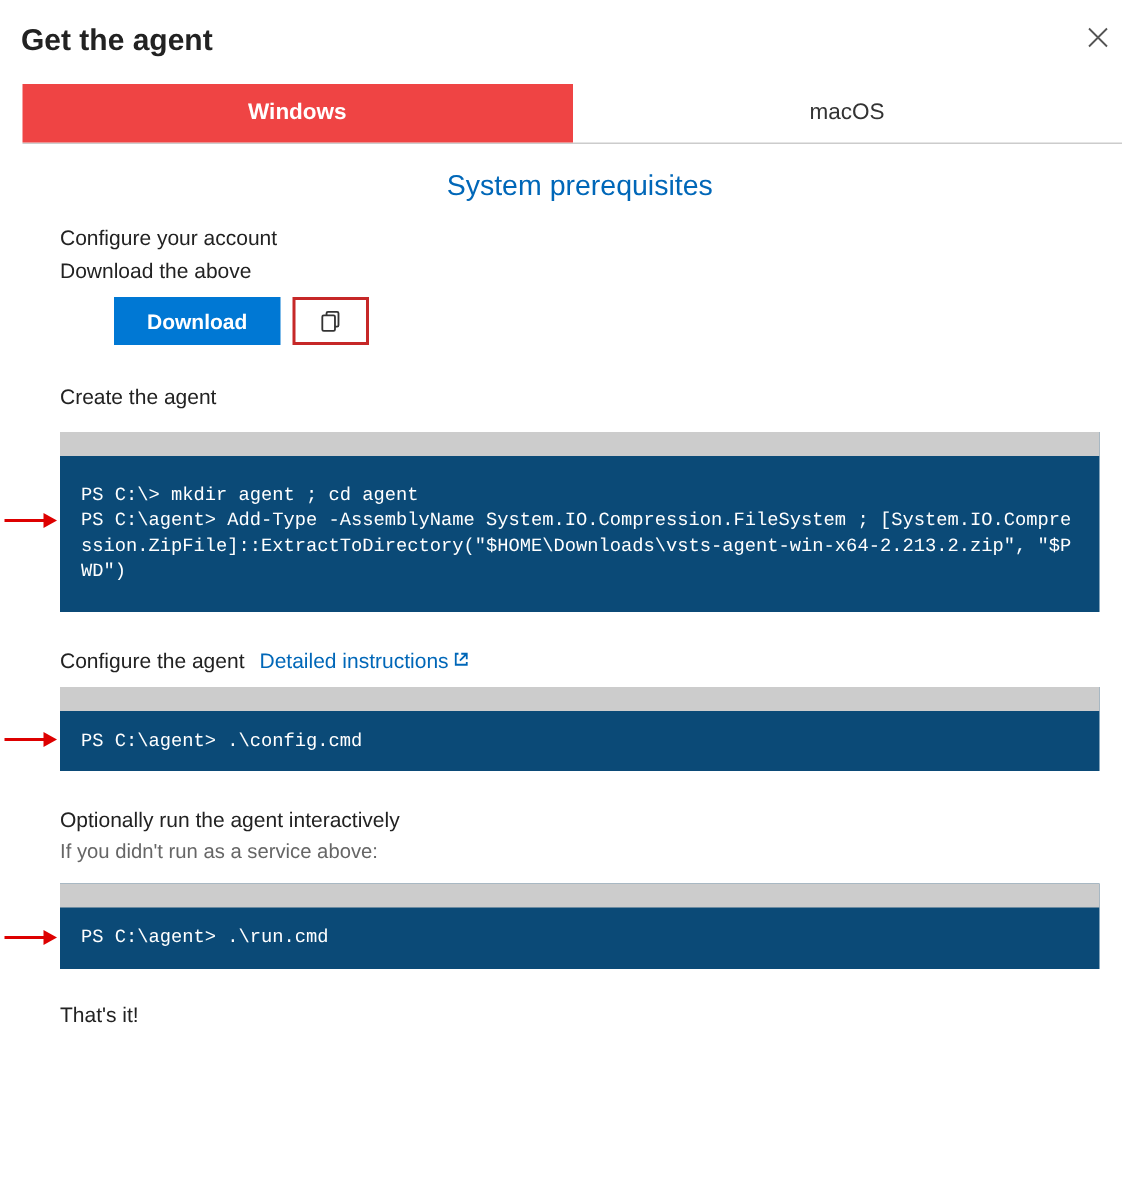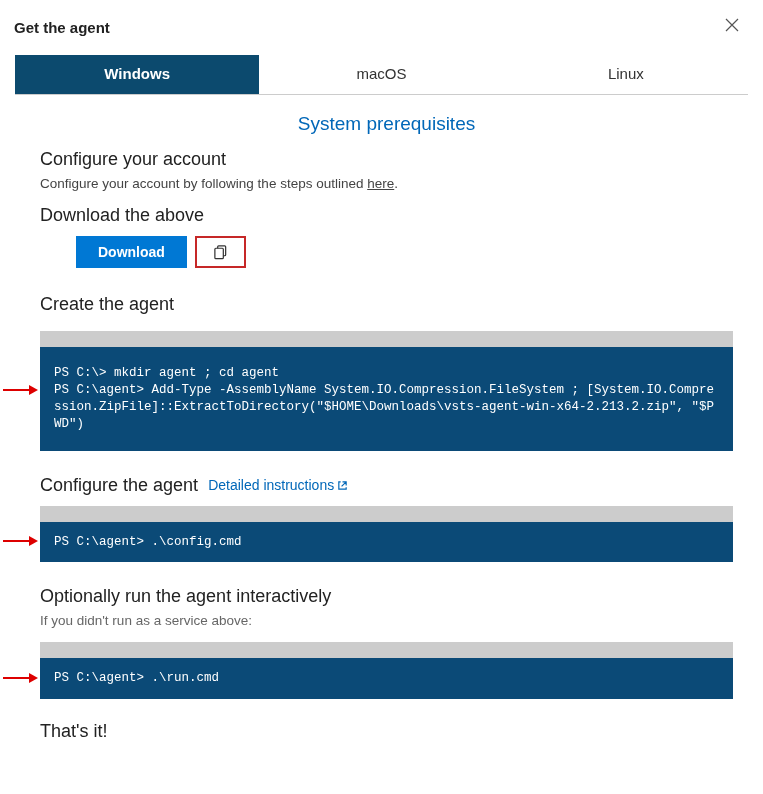--- a/index.html
+++ b/index.html
@@ -13,21 +13,21 @@
     overflow: hidden;
     position: relative;
   }
   .header {
     display: flex;
     justify-content: space-between;
     align-items: center;
     padding: 14px 20px 10px 14px;
   }
   .header h1 {
-    font-size: 15px;
+    font-size: 20px;
     font-weight: 600;
     color: #222;
   }
   .close-icon {
     font-size: 16px;
     color: #555;
     cursor: pointer;
     background: none;
     border: none;
     padding: 4px;
@@ -38,21 +38,21 @@
     border-bottom: 1px solid #ccc;
   }
   .os-tab {
     flex: 1;
     text-align: center;
     padding: 10px 0 12px 0;
     font-size: 15px;
     cursor: pointer;
   }
   .os-tab.active {
-    background: #0c4a6e;
+    background: #ef4444;
     color: #fff;
     font-weight: 600;
   }
   .content-wrap {
     display: flex;
     padding-top: 18px;
   }
   .arch-sidebar {
     width: 100px;
     flex-shrink: 0;
@@ -80,21 +80,21 @@
   }
   .prereq-link {
     display: block;
     text-align: center;
     color: #0067b8;
     font-size: 19px;
     margin-bottom: 14px;
     cursor: pointer;
   }
   .section-title {
-    font-size: 18px;
+    font-size: 14px;
     font-weight: 400;
     color: #222;
     margin-top: 6px;
     margin-bottom: 6px;
   }
   .subtext {
     font-size: 13.5px;
     color: #444;
     margin-bottom: 14px;
   }
@@ -182,32 +182,28 @@
   <button class="close-icon">
     <svg width="14" height="14" viewBox="0 0 14 14">
         <path d="M1 1 L13 13 M13 1 L1 13" stroke="#555" stroke-width="1.2" fill="none"></path>
       </svg>
   </button>
 </div>
 
 <div class="os-tabs">
   <div class="os-tab active">Windows</div>
   <div class="os-tab">macOS</div>
-  <div class="os-tab">Linux</div>
 </div>
 
 <div class="content-wrap">
 
   <div class="main">
     <a class="prereq-link">System prerequisites</a>
 
     <div class="section-title">Configure your account</div>
-    <div class="subtext">
-      <span>Configure your account by following the steps outlined </span><span class="link">here</span><span>.</span>
-    </div>
 
     <div class="section-title" style="margin-bottom:10px;">Download the above</div>
     <div class="download-row">
       <button class="download-btn">Download</button>
       <button class="copy-btn">
         <svg class="copy-icon-svg" viewBox="0 0 16 16">
           <rect x="2" y="4" width="9" height="11" rx="1" fill="none" stroke="#333" stroke-width="1.3"></rect>
           <path d="M5 4 V2.5 A1 1 0 0 1 6 1.5 H12.5 A1 1 0 0 1 13.5 2.5 V11 A1 1 0 0 1 12.5 12 H11" fill="none" stroke="#333" stroke-width="1.3"></path>
         </svg>
       </button>

